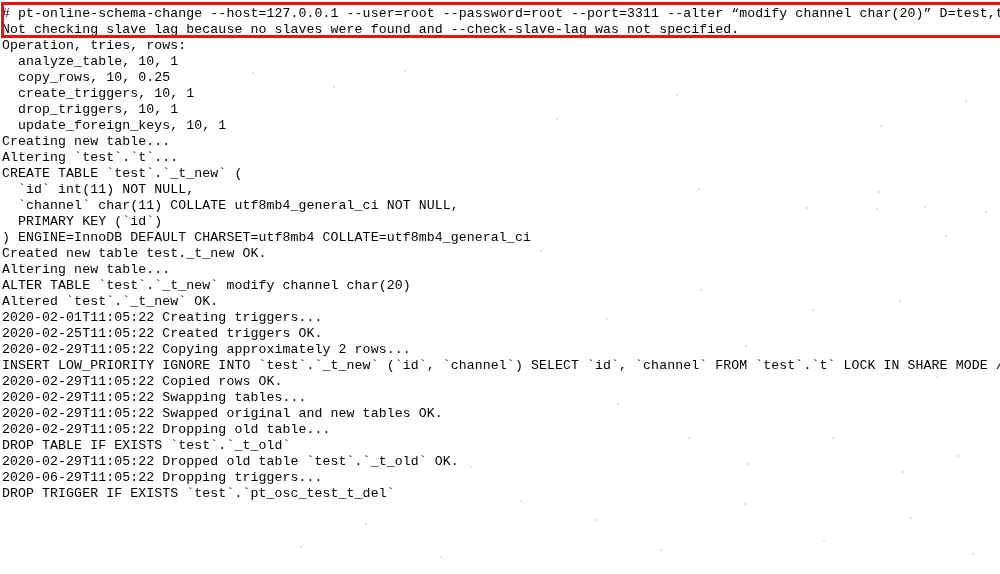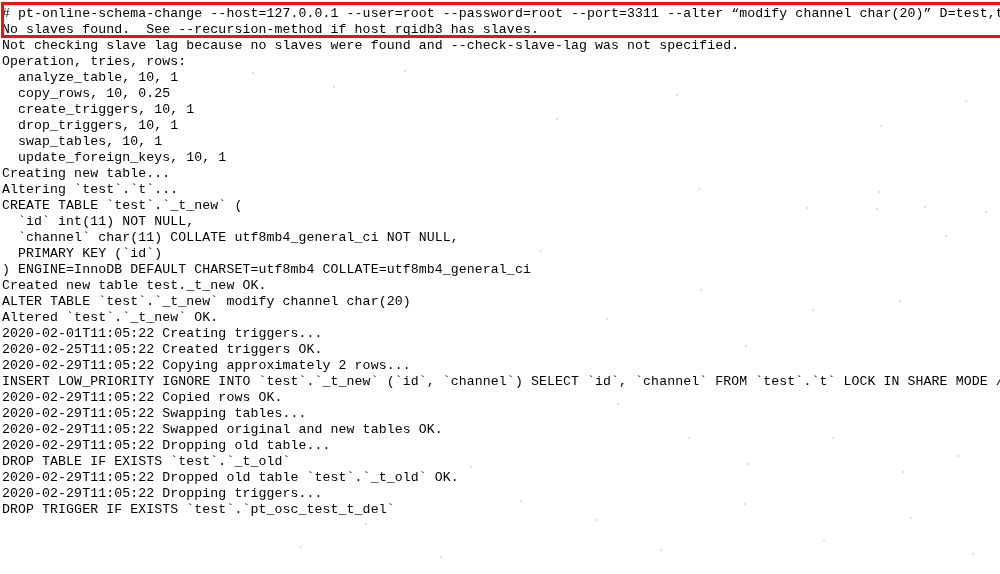--- a/index.html
+++ b/index.html
@@ -118,48 +118,47 @@
       <span class="spec" style="left: 910px; top: 517px;"></span>
       <span class="spec" style="left: 972px; top: 553px;"></span>
       <span class="spec" style="left: 440px; top: 556px;"></span>
       <span class="spec" style="left: 365px; top: 523px;"></span>
       <span class="spec" style="left: 300px; top: 546px;"></span>
       <span class="spec" style="left: 470px; top: 466px;"></span>
     </div>
 
   <div id="console">
       <div class="line"># pt-online-schema-change --host=127.0.0.1 --user=root --password=root --port=3311 --alter “modify channel char(20)” D=test,t</div>
-      <div class="line">No slaves found.  See --recursion-method if host rqidb3 has slaves.</div>
       <div class="line">Not checking slave lag because no slaves were found and --check-slave-lag was not specified.</div>
       <div class="line">Operation, tries, rows:</div>
       <div class="line">  analyze_table, 10, 1</div>
       <div class="line">  copy_rows, 10, 0.25</div>
       <div class="line">  create_triggers, 10, 1</div>
       <div class="line">  drop_triggers, 10, 1</div>
-      <div class="line">  swap_tables, 10, 1</div>
       <div class="line">  update_foreign_keys, 10, 1</div>
       <div class="line">Creating new table...</div>
       <div class="line">Altering `test`.`t`...</div>
       <div class="line">CREATE TABLE `test`.`_t_new` (</div>
       <div class="line">  `id` int(11) NOT NULL,</div>
       <div class="line">  `channel` char(11) COLLATE utf8mb4_general_ci NOT NULL,</div>
       <div class="line">  PRIMARY KEY (`id`)</div>
       <div class="line">) ENGINE=InnoDB DEFAULT CHARSET=utf8mb4 COLLATE=utf8mb4_general_ci</div>
       <div class="line">Created new table test._t_new OK.</div>
+      <div class="line">Altering new table...</div>
       <div class="line">ALTER TABLE `test`.`_t_new` modify channel char(20)</div>
       <div class="line">Altered `test`.`_t_new` OK.</div>
       <div class="line">2020-02-01T11:05:22 Creating triggers...</div>
       <div class="line">2020-02-25T11:05:22 Created triggers OK.</div>
       <div class="line">2020-02-29T11:05:22 Copying approximately 2 rows...</div>
       <div class="line">INSERT LOW_PRIORITY IGNORE INTO `test`.`_t_new` (`id`, `channel`) SELECT `id`, `channel` FROM `test`.`t` LOCK IN SHARE MODE /</div>
       <div class="line">2020-02-29T11:05:22 Copied rows OK.</div>
       <div class="line">2020-02-29T11:05:22 Swapping tables...</div>
       <div class="line">2020-02-29T11:05:22 Swapped original and new tables OK.</div>
       <div class="line">2020-02-29T11:05:22 Dropping old table...</div>
       <div class="line">DROP TABLE IF EXISTS `test`.`_t_old`</div>
       <div class="line">2020-02-29T11:05:22 Dropped old table `test`.`_t_old` OK.</div>
-      <div class="line">2020-02-29T11:05:22 Dropping triggers...</div>
+      <div class="line">2020-06-29T11:05:22 Dropping triggers...</div>
       <div class="line">DROP TRIGGER IF EXISTS `test`.`pt_osc_test_t_del`</div>
     </div>
 
   <div id="highlight-box" style="border-color: rgb(238, 17, 17); border-width: 3px 0px 3px 3px;"></div>
 
 </div>
 
 </body></html>

